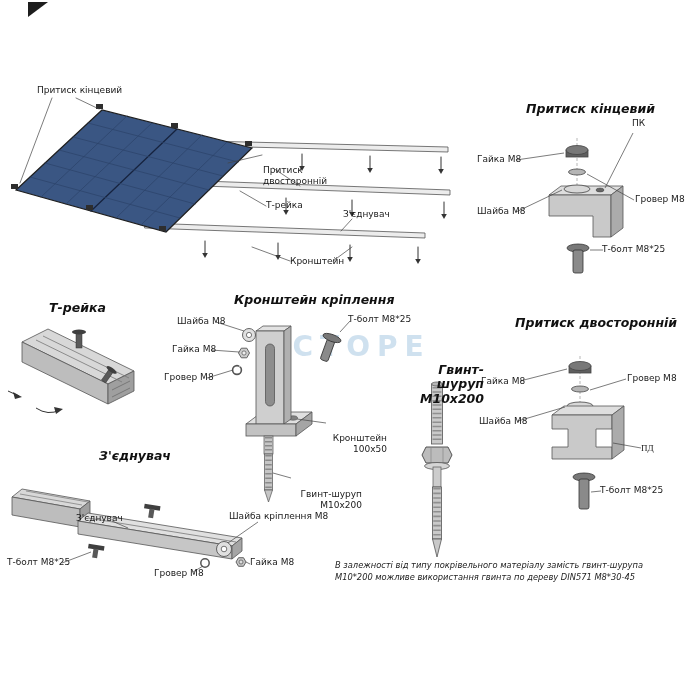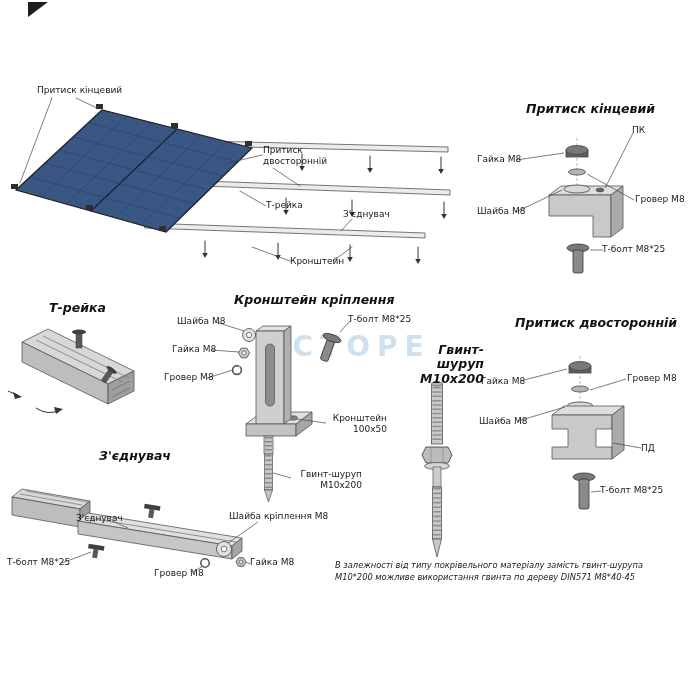--- a/index.html
+++ b/index.html
@@ -2,21 +2,21 @@
 <html><head>
 <meta charset="utf-8">
 <style>
   html,body{margin:0;padding:0;background:#fff;}
   .canvas{position:relative;width:700px;height:700px;background:#ffffff;
           font-family:"DejaVu Sans",sans-serif;overflow:hidden;}
   .canvas svg{position:absolute;left:0;top:0;}
   .wm{position:absolute;font-size:28px;font-weight:bold;color:#a9c9e2;opacity:.55;
       letter-spacing:7px;white-space:nowrap;}
   .lbl{position:absolute;font-size:9px;color:#1a1a1a;line-height:1.2;white-space:nowrap;}
-  .pre{white-space:pre-line;}
+  .pre{white-space:pre-line;margin-top:20px;}
   .ctr{text-align:right;}
   .note{font-style:italic;font-size:9.5px;}
   .title{position:absolute;font-size:12.5px;font-weight:bold;font-style:italic;
          color:#111;white-space:nowrap;line-height:1.15;}
   .fn{position:absolute;font-size:8.3px;font-style:italic;color:#222;
       white-space:pre-line;line-height:1.4;}
 </style>
 </head>
 <body>
 
@@ -235,21 +235,21 @@
   </svg>
 
   <div class="lbl" style="left:37px;top:85px;">Притиск кінцевий</div>
   <div class="lbl pre" style="left:263px;top:145px;">Притиск
 двосторонній</div>
   <div class="lbl" style="left:266px;top:200px;">Т-рейка</div>
   <div class="lbl" style="left:343px;top:209px;">З'єднувач</div>
   <div class="lbl" style="left:290px;top:256px;">Кронштейн</div>
 
   <div class="title" style="left:526px;top:102px;">Притиск кінцевий</div>
-  <div class="lbl" style="left:632px;top:125px;">ПК</div>
+  <div class="lbl" style="left:632px;top:118px;">ПК</div>
   <div class="lbl" style="left:477px;top:154px;">Гайка М8</div>
   <div class="lbl" style="left:635px;top:194px;">Гровер М8</div>
   <div class="lbl" style="left:477px;top:206px;">Шайба М8</div>
   <div class="lbl" style="left:602px;top:244px;">Т-болт М8*25</div>
 
   <div class="title" style="left:49px;top:301px;">Т-рейка</div>
 
   <div class="title" style="left:234px;top:293px;">Кронштейн кріплення</div>
   <div class="lbl" style="left:177px;top:316px;">Шайба М8</div>
   <div class="lbl" style="left:172px;top:344px;">Гайка М8</div>
@@ -260,26 +260,26 @@
   <div class="lbl pre ctr" style="left:292px;top:469px;width:70px;">Гвинт-шуруп
 М10х200</div>
 
   <div class="title pre ctr" style="left:392px;top:343px;width:92px;white-space:pre-line;">Гвинт-шуруп
 М10х200</div>
 
   <div class="title" style="left:515px;top:316px;">Притиск двосторонній</div>
   <div class="lbl" style="left:481px;top:376px;">Гайка М8</div>
   <div class="lbl" style="left:627px;top:373px;">Гровер М8</div>
   <div class="lbl" style="left:479px;top:416px;">Шайба М8</div>
-  <div class="lbl" style="left:641px;top:443px;">ПД</div>
+  <div class="lbl" style="left:641px;top:443px;font-family:Liberation Serif, serif;">ПД</div>
   <div class="lbl" style="left:600px;top:485px;">Т-болт М8*25</div>
 
   <div class="title" style="left:99px;top:449px;">З'єднувач</div>
   <div class="lbl" style="left:76px;top:513px;">З'єднувач</div>
   <div class="lbl" style="left:7px;top:557px;">Т-болт М8*25</div>
   <div class="lbl" style="left:154px;top:568px;">Гровер М8</div>
   <div class="lbl" style="left:229px;top:511px;">Шайба кріплення М8</div>
   <div class="lbl" style="left:250px;top:557px;">Гайка М8</div>
 
   <div class="fn" style="left:335px;top:560px;">В залежності від типу покрівельного матеріалу замість гвинт-шурупа
-М10*200 можливе використання гвинта по дереву DIN571 М8*40-45</div>
+М10*200 можливе використання гвинта по дереву DIN571 М8*30-45</div>
 
 </div>
 
 </body></html>

